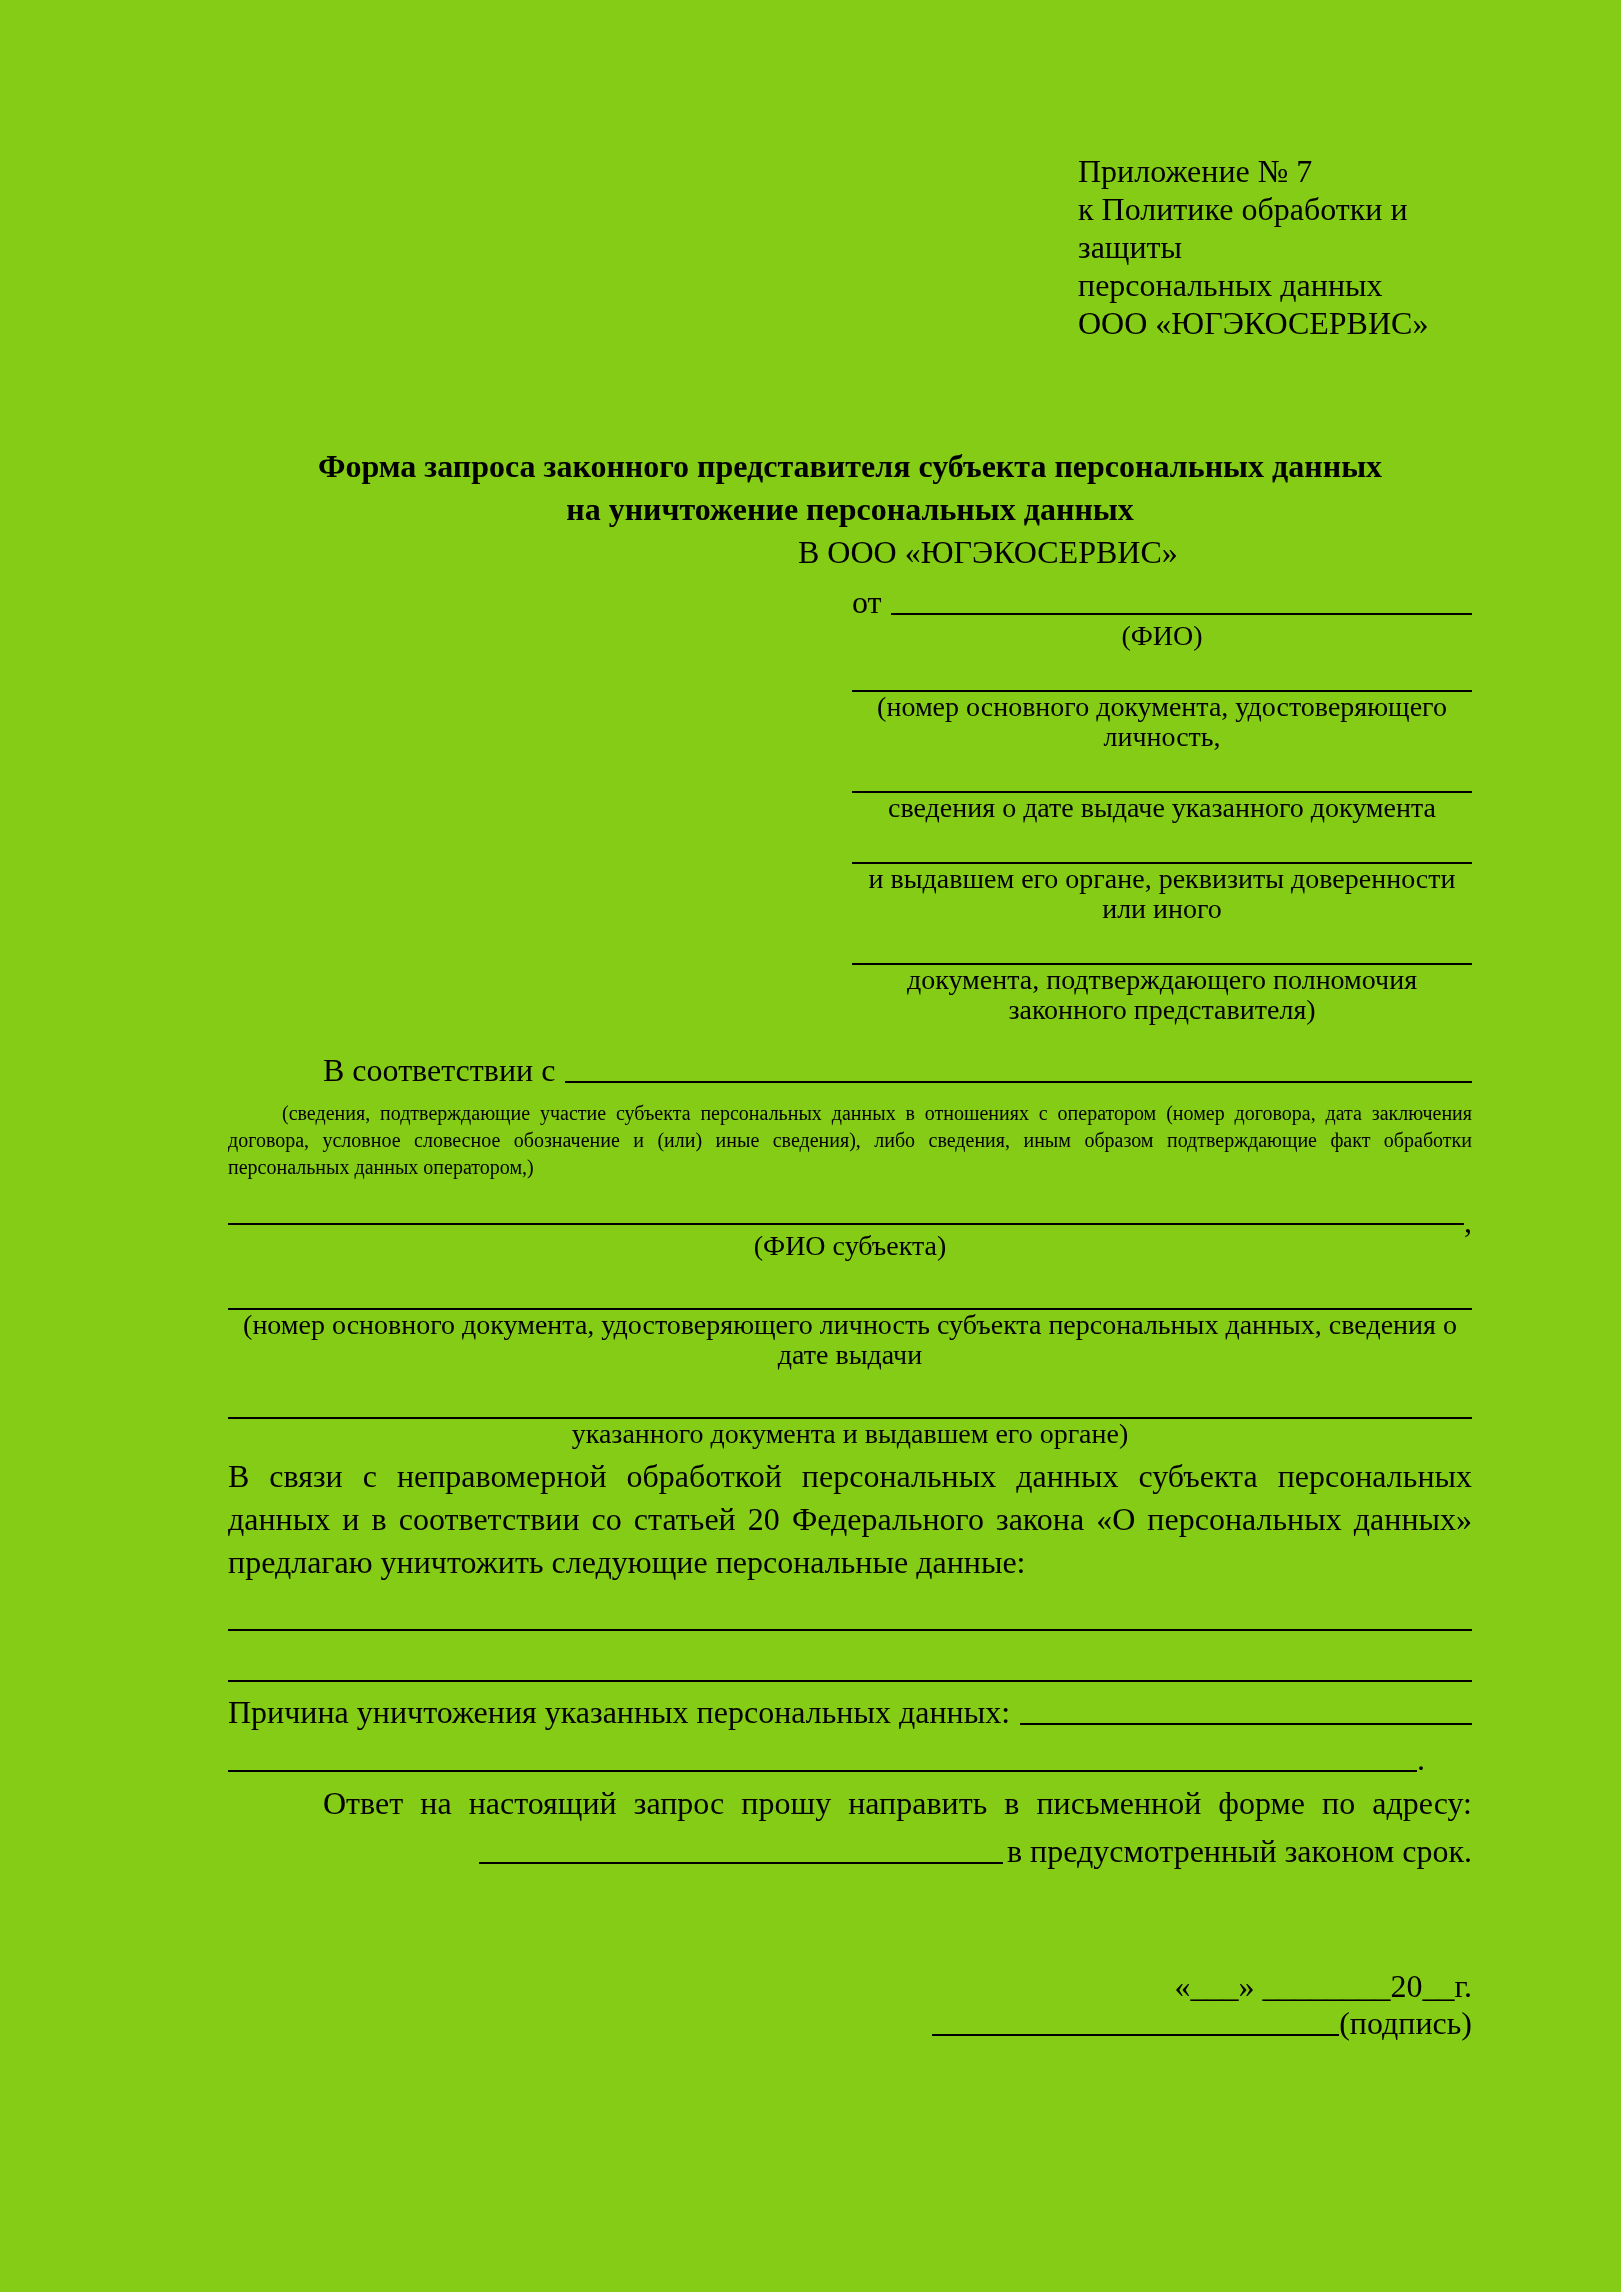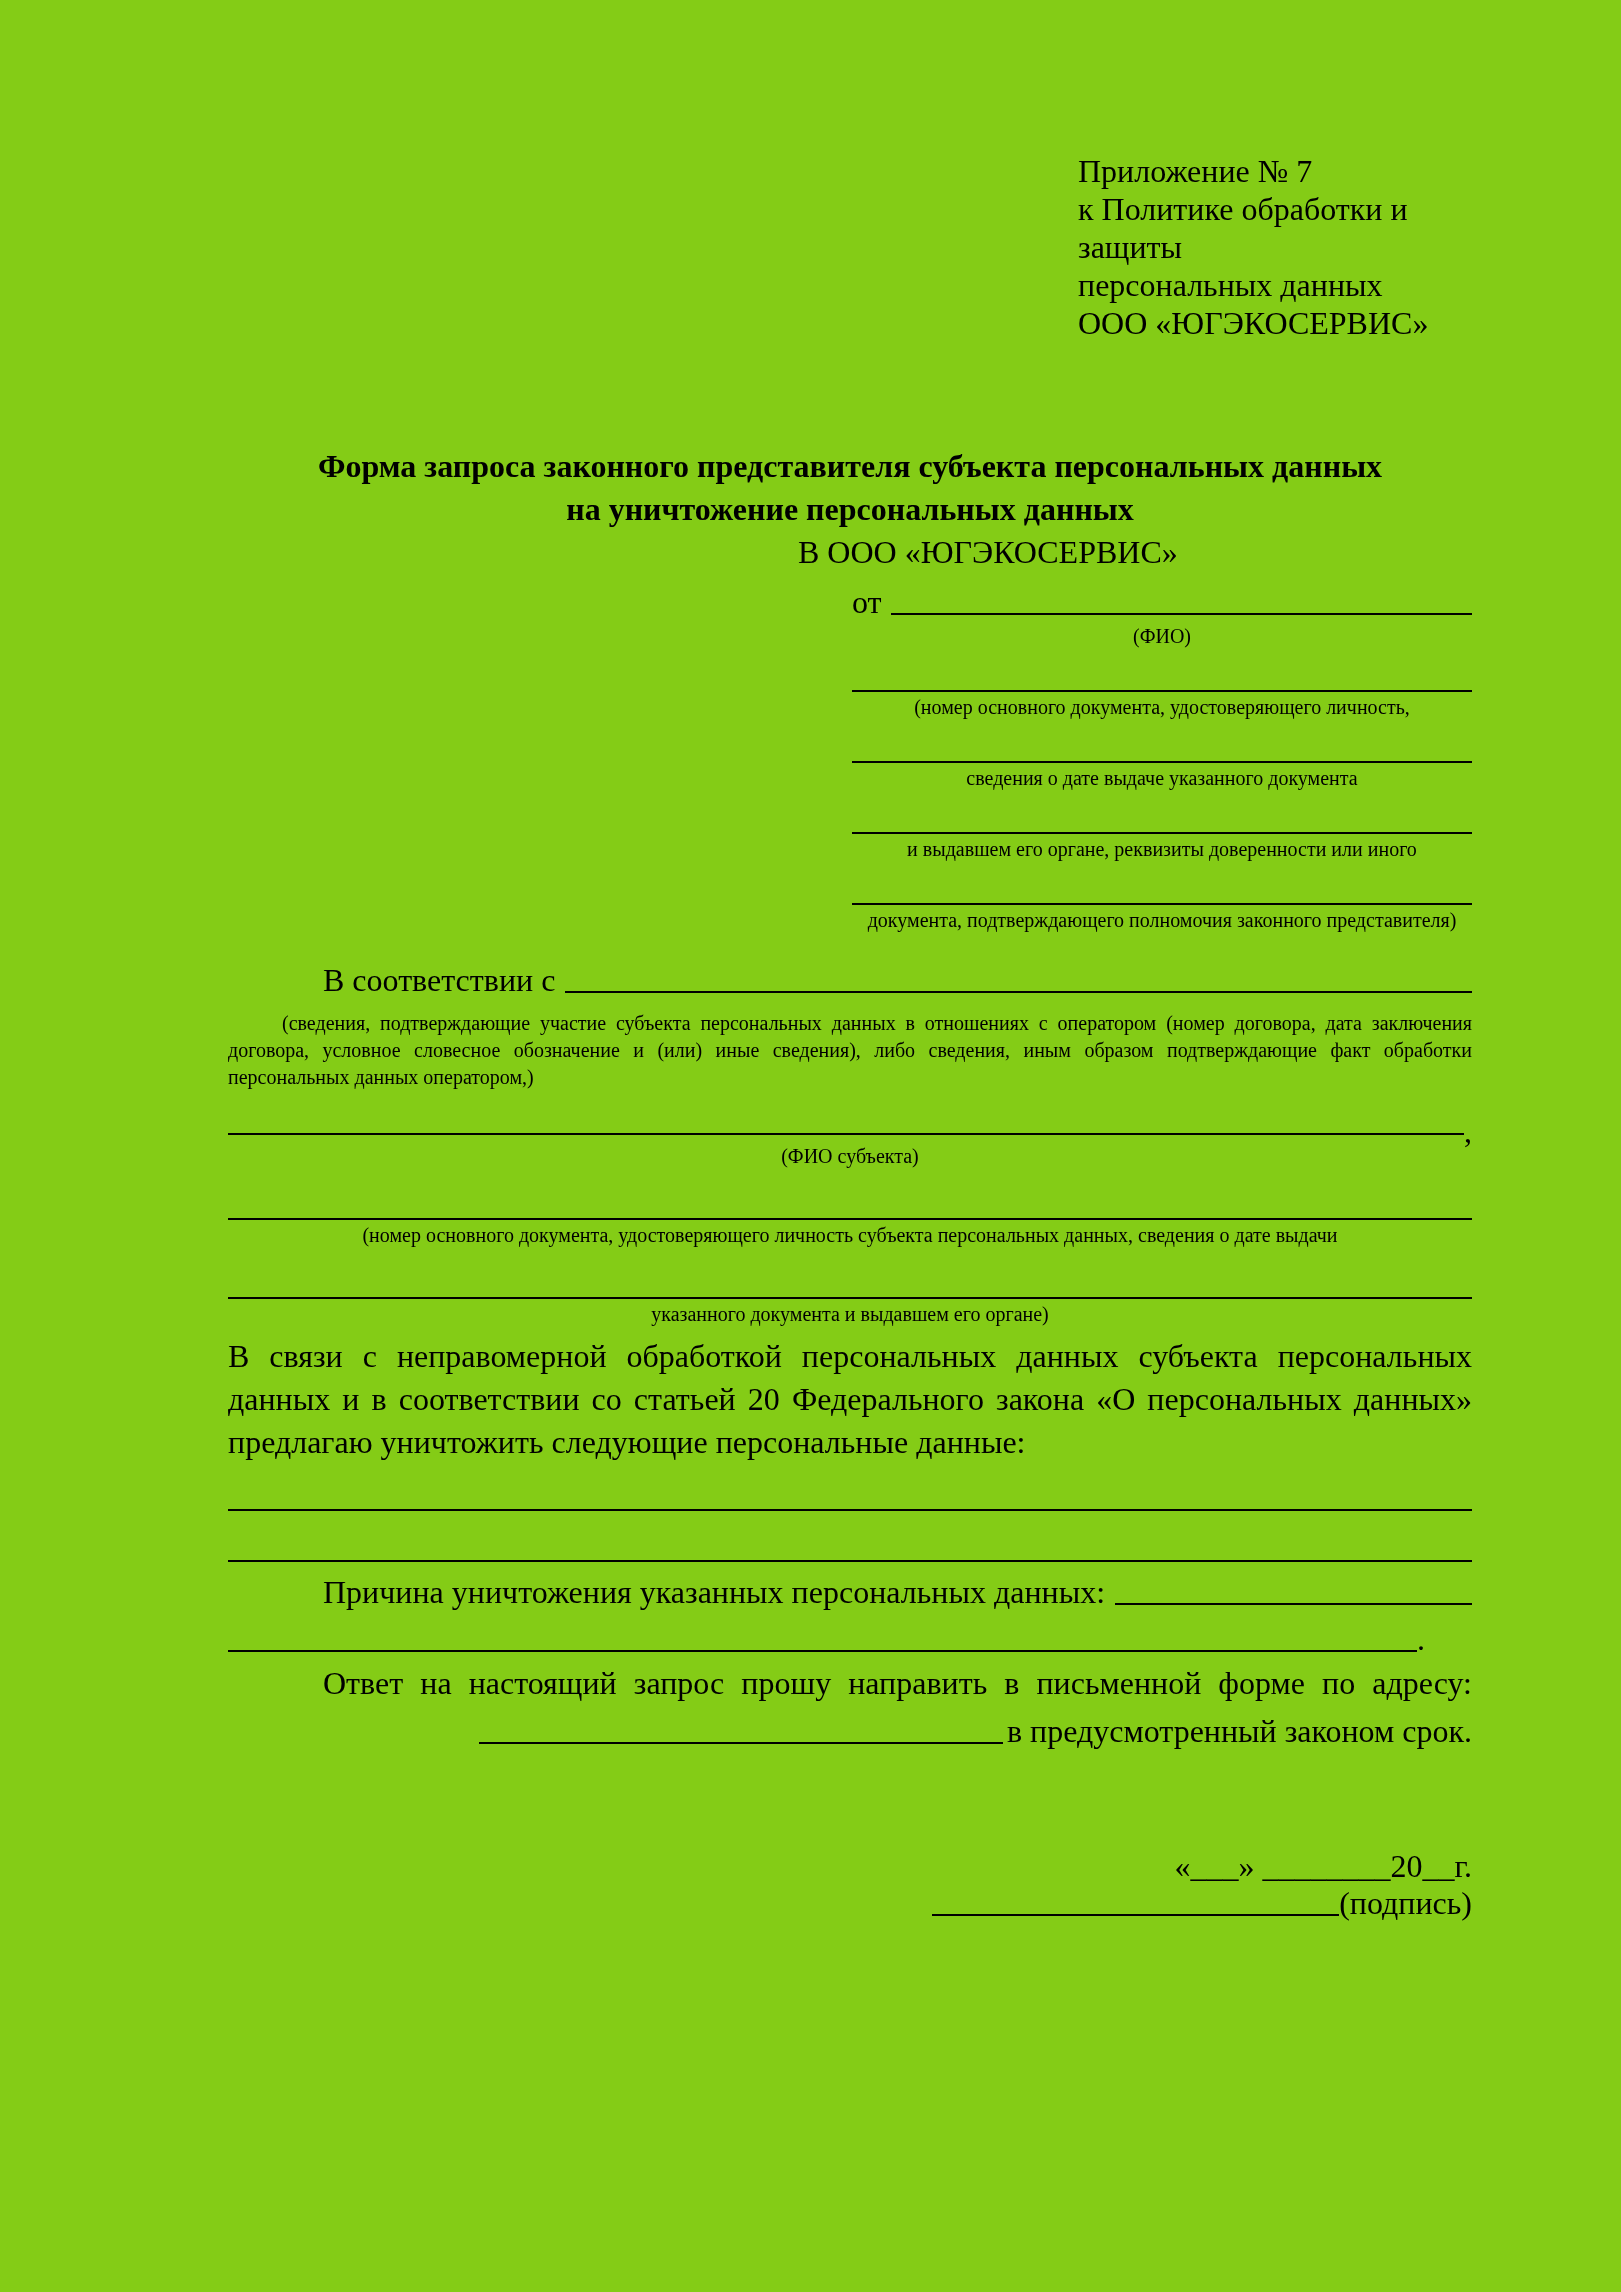--- a/index.html
+++ b/index.html
@@ -15,42 +15,42 @@
     padding:152px 149px 8px 228px;
     overflow:hidden;
   }
   .appendix { margin-left:850px; line-height:38px; }
   .title { margin-top:103px; font-weight:bold; text-align:center; line-height:43px; }
 
   .addr { margin-left:624px; }
   .addr-to { margin-left:-54px; line-height:43px; margin-bottom:2px; }
   .row { display:flex; align-items:flex-end;justify-content:flex-end; }
   .row .line { flex:1; border-bottom:2px solid #000; margin-bottom:5.9px; margin-left:9.8px; }
-  .caption { font-size:20px; text-align:center; line-height:30px; }
+  .caption { font-size:28px; text-align:center; line-height:30px; }
   .blank { border-bottom:2px solid #000; }
   .addr .blank { height:39px; }
   .addr-from { height:45px; }
 
   .accordance { margin-top:19.6px; height:44px; }
   .accordance .indent { margin-left:95px; }
   .note { font-size:20px; line-height:27px; text-align:justify; text-indent:54px; margin-top:11px; }
   .op-par { text-align:justify; line-height:43px; margin-top:2px; }
 
   .subject-row { margin-top:3.9px; }
   .subject-row .line { margin-left:0; }
   .subject-row span { line-height:19.6px; }
   .h40 { height:39px; }
   .h48 { height:47px; }
   .h46 { height:45px; }
   .h50 { height:49px; }
 
   .demand { text-align:justify; line-height:43px; margin-top:5.9px; }
 
   .reason-row { height:49px; }
-  .reason-row .indent { margin-left:95px; }
+  .reason-row .indent { }
   .period-row { height:47px; margin-right:47px; }
   .period-row .line { margin-left:0; }
 
   .reply { text-align:justify; text-align-last:justify; text-indent:95px; line-height:43px; margin-top:3.9px; }
   .tail-row { height:45px; }
   .tail-row .tail-line { flex:0 0 524px; margin-left:0; }
   .tail-row span { padding-left:3.9px; }
 
   .footer-row { display:flex; justify-content:space-between; align-items:flex-end; margin-top:98px;flex-direction:column; }
   .sig { display:flex; align-items:flex-end; }

